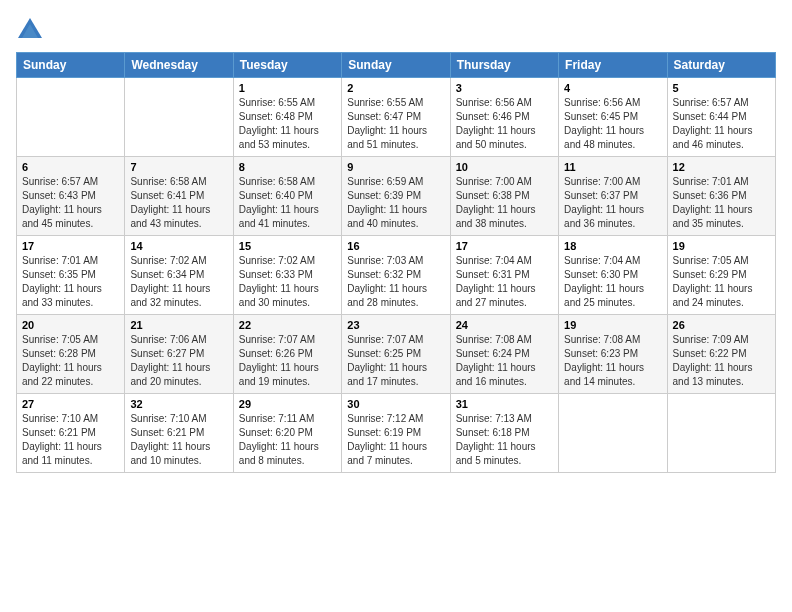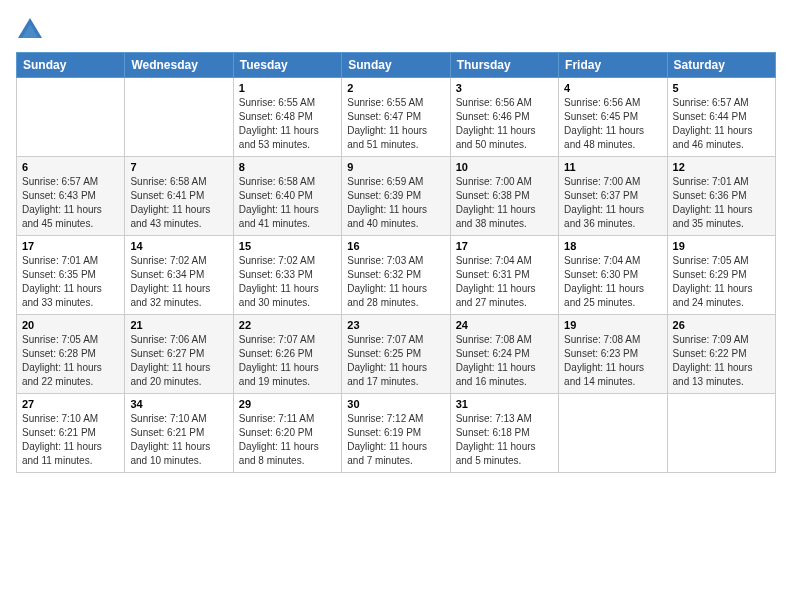--- a/index.html
+++ b/index.html
@@ -232,21 +232,21 @@
           <span class="day-num">26</span>
           <div class="day-info">Sunrise: 7:09 AM<br>Sunset: 6:22 PM<br>Daylight: 11 hours and 13 minutes.</div>
         </td>
       </tr>
       <tr>
         <td>
           <span class="day-num">27</span>
           <div class="day-info">Sunrise: 7:10 AM<br>Sunset: 6:21 PM<br>Daylight: 11 hours and 11 minutes.</div>
         </td>
         <td>
-          <span class="day-num">34</span>
+          <span class="day-num">32</span>
           <div class="day-info">Sunrise: 7:10 AM<br>Sunset: 6:21 PM<br>Daylight: 11 hours and 10 minutes.</div>
         </td>
         <td>
           <span class="day-num">29</span>
           <div class="day-info">Sunrise: 7:11 AM<br>Sunset: 6:20 PM<br>Daylight: 11 hours and 8 minutes.</div>
         </td>
         <td>
           <span class="day-num">30</span>
           <div class="day-info">Sunrise: 7:12 AM<br>Sunset: 6:19 PM<br>Daylight: 11 hours and 7 minutes.</div>
         </td>

